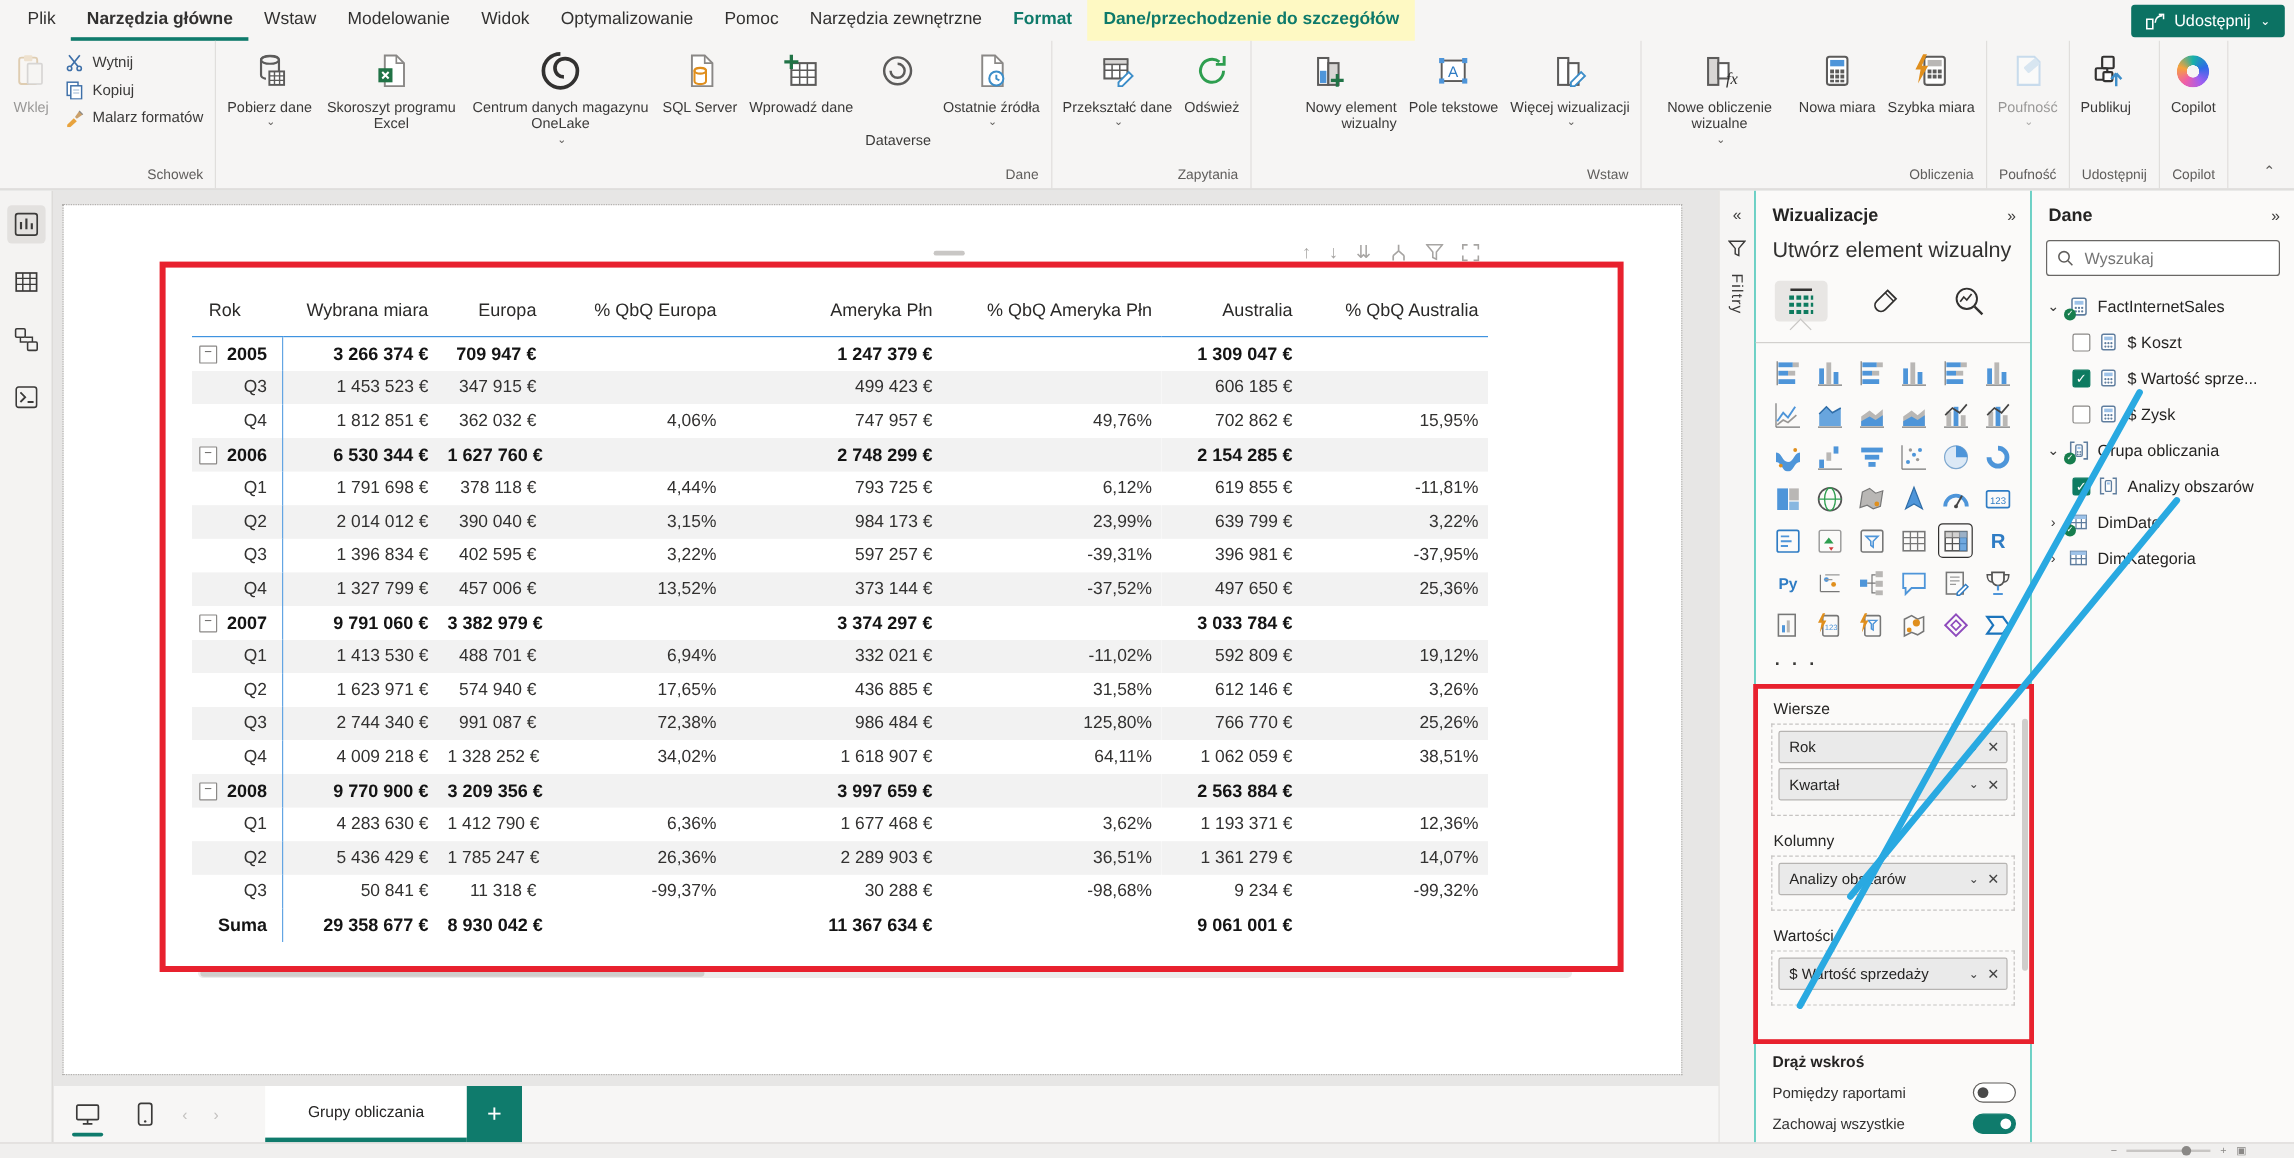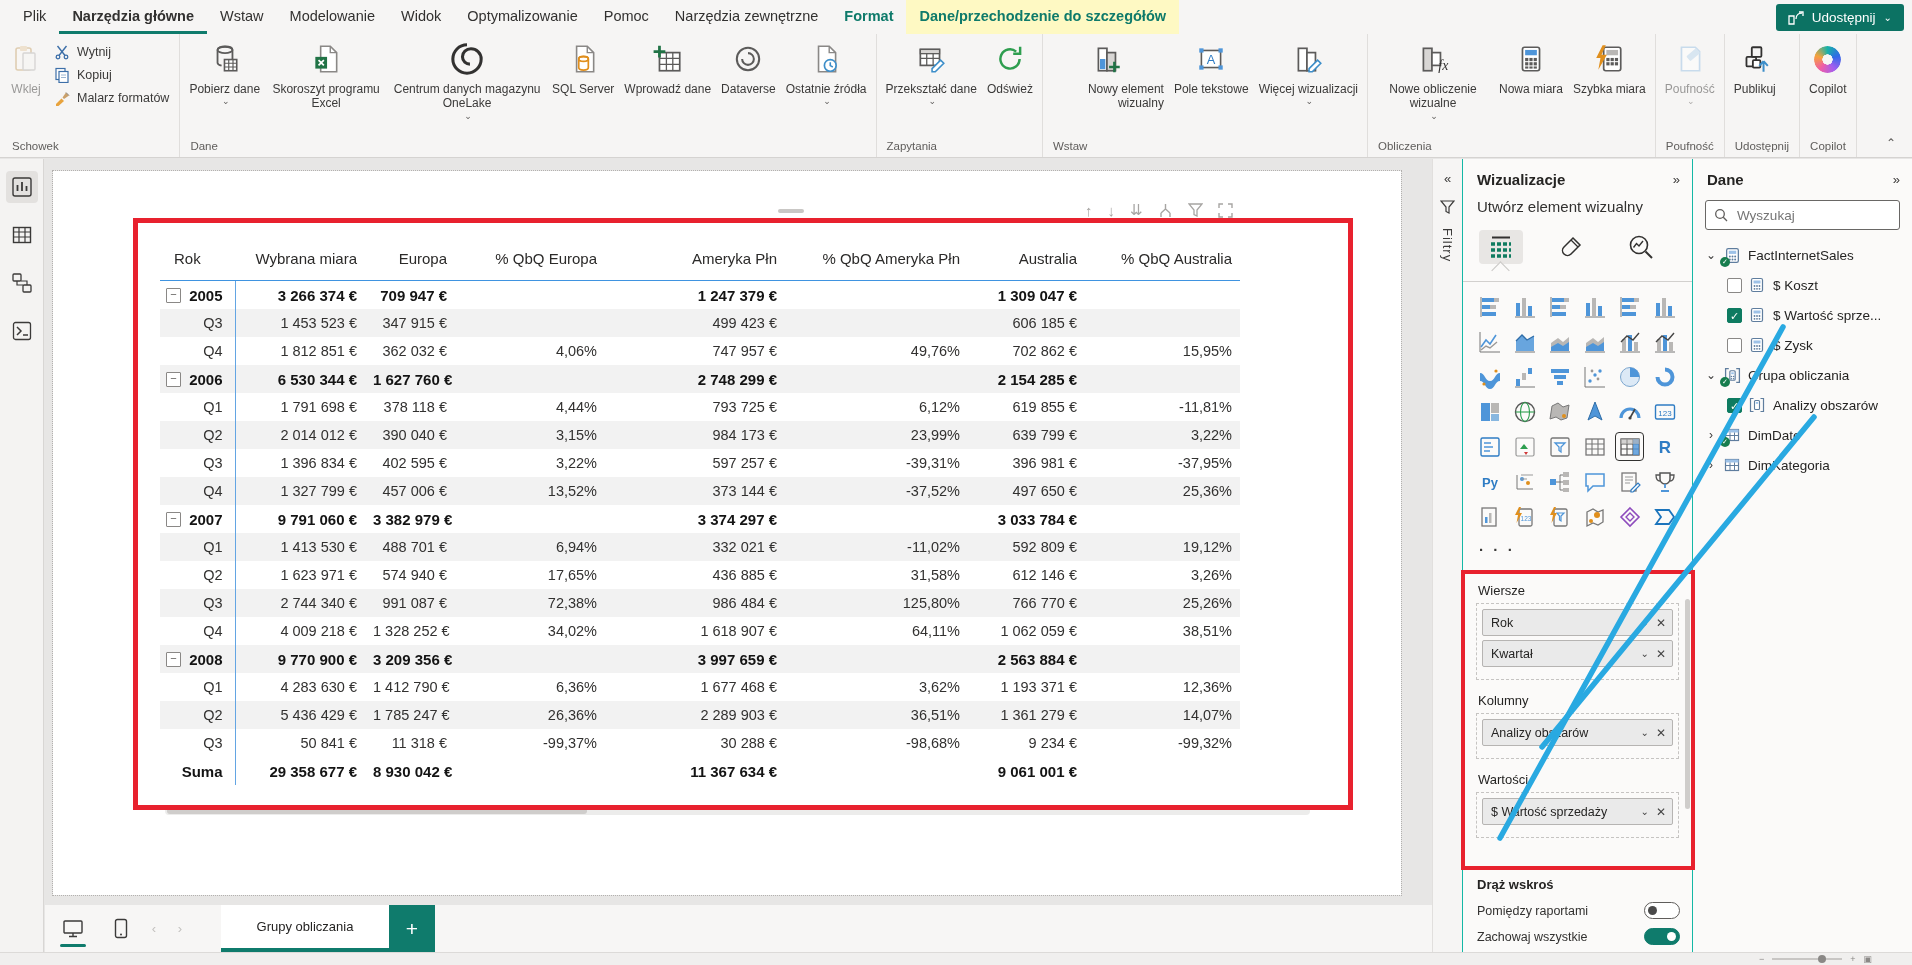--- a/index.html
+++ b/index.html
@@ -10,21 +10,21 @@
   .tabs{display:flex;align-items:stretch;height:34px;padding-left:10px}
   .tab{display:flex;align-items:center;padding:0 13px;font-size:14.5px;color:#323130;cursor:default;border-bottom:3px solid transparent;white-space:nowrap}
   .tab.active{font-weight:bold;border-bottom-color:#0f7b6c}
   .tab.ctx{color:#0e7a6a;font-weight:600}
   .tab.ctx-hl{background:#fef9c3;color:#0e7a6a;font-weight:600}
   .share-btn{position:absolute;right:8px;top:4px;height:27px;background:#0c7263;color:#fff;border-radius:3px;display:flex;align-items:center;gap:8px;padding:0 12px;font-size:13.5px;cursor:pointer}
   .share-caret{font-size:10px}
   .rgroups{display:flex;align-items:stretch;height:123px;padding-left:2px}
   .rgroup{display:flex;flex-direction:column;border-right:1px solid #e0dedc;padding:0 4px}
   .rgroup-content{flex:1;display:flex;align-items:flex-start}
-  .rgroup-label{height:20px;line-height:18px;text-align:left;font-size:11.5px;color:#5f5d5b;white-space:nowrap;padding:0 6px}
+  .rgroup-label{height:20px;line-height:18px;text-align:right;font-size:11.5px;color:#5f5d5b;white-space:nowrap;padding:0 6px}
   .bigbtn{display:flex;flex-direction:column;align-items:center;text-align:center;font-size:12px;color:#3b3a39;padding:7px 5px 0 5px;line-height:1.2;cursor:pointer;border-radius:3px}
   .bigbtn .ic{height:36px;display:flex;align-items:center;justify-content:center;margin-bottom:5px}
   .bigbtn.disabled{opacity:.5}
   .caret{font-size:9px;color:#605e5c;margin-left:2px}
   .clip-wrap{display:flex}
   .smallcol{display:flex;flex-direction:column;justify-content:flex-start;gap:7px;padding:10px 6px 0 8px}
   .smallbtn{display:flex;align-items:center;gap:7px;font-size:12.5px;color:#3b3a39;white-space:nowrap;cursor:pointer}
   .rib-collapse{position:absolute;right:16px;top:136px;font-size:12px;color:#5f5d5b;z-index:25;cursor:pointer}
   .copilot-swirl{width:27px;height:27px;border-radius:50%;background:conic-gradient(#18b2a7,#2f6ae8,#a15ef0,#ef5da8,#f6a23b,#18b2a7);
     -webkit-mask:radial-gradient(circle at 50% 50%,transparent 26%,#000 28%);mask:radial-gradient(circle at 50% 50%,transparent 26%,#000 28%)}
@@ -56,21 +56,21 @@
   .fstrip{position:absolute;left:1432px;top:159px;width:30px;height:793px;background:#f6f5f4;border-left:1px solid #e1dfdd;box-sizing:border-box;display:flex;flex-direction:column;align-items:center;padding-top:12px;gap:14px}
   .fstrip .dbl{font-size:13px;color:#3b3a39;cursor:pointer}
   .fstrip .vert{writing-mode:vertical-rl;transform:rotate(0deg);font-size:13px;color:#3b3a39;letter-spacing:1px}
   
   .panel{position:absolute;top:159px;height:793px;background:#fbfaf9;border-left:1px solid #14b8a6;box-sizing:border-box}
   .vizpanel{left:1462px;width:230px}
   .datapanel{left:1692px;width:220px}
   .panel-head{display:flex;justify-content:space-between;align-items:center;padding:12px 12px 0 14px}
   .panel-title{font-size:15px;font-weight:bold;color:#252423}
   .dbl-chev{font-size:13px;color:#3b3a39;cursor:pointer}
-  .panel-sub{padding:10px 14px 0 14px;font-size:15px;color:#323130}
+  .panel-sub{padding:10px 14px 0 14px;font-size:18px;color:#323130}
   .viztabs{display:flex;align-items:center;gap:26px;padding:10px 0 0 16px;height:44px}
   .viztab{width:44px;height:34px;display:flex;align-items:center;justify-content:center;border-radius:4px;cursor:pointer;position:relative}
   .viztab.sel{background:#e8e6e4}
   .viztab.sel .notch{position:absolute;left:50%;bottom:-13px;margin-left:-7px;width:12px;height:12px;background:#fbfaf9;border-left:1px solid #c8c6c4;border-top:1px solid #c8c6c4;transform:rotate(45deg)}
   .vizdivider{border-top:1px solid #d2d0ce;margin-top:12px}
   .gallery{display:grid;grid-template-columns:repeat(6,1fr);row-gap:10px;justify-items:center;padding:12px 10px 0 10px}
   .gal-ic{width:25px;height:25px;display:flex;align-items:center;justify-content:center;cursor:pointer;border-radius:2px}
   .gal-ic.sel{outline:1.5px solid #323130;outline-offset:1px}
   .gal-more{padding:8px 0 0 16px;font-size:15px;font-weight:bold;color:#3b3a39;letter-spacing:3px;cursor:pointer}
   .wells{position:absolute;left:13px;right:13px;top:424px}
@@ -243,21 +243,21 @@
             <div class="bigbtn" style="max-width: 112px;">
               <div class="ic">
                 <svg width="32" height="32" viewBox="0 0 30 30" fill="none">
                   <rect x="7" y="9" width="19" height="17" fill="#fff" stroke="#5c5b5a" stroke-width="1.6"></rect>
                   <path d="M7 14.5h19M7 20h19M13.5 9v17M19.5 9v17" stroke="#5c5b5a" stroke-width="1.2"></path>
                   <path d="M7 2.5v11M1.5 8h11" stroke="#217346" stroke-width="2.6"></path>
                 </svg>
               </div>
               <span>Wprowadź dane</span>
             </div>
-            <div class="bigbtn" style="max-width: 80px;">
+            <div class="bigbtn" style="max-width: 80px; gap: 28px;">
               <div class="ic">
                 <svg width="32" height="32" viewBox="0 0 30 30" fill="none">
                   <circle cx="15" cy="15" r="10.5" stroke="#5c5b5a" stroke-width="1.9"></circle>
                   <path d="M15 9.5a5.5 5.5 0 1 1-5.5 5.5" stroke="#5c5b5a" stroke-width="1.9"></path>
                 </svg>
               </div>
               <span>Dataverse</span>
             </div>
             <div class="bigbtn" style="max-width: 112px;">
               <div class="ic">

